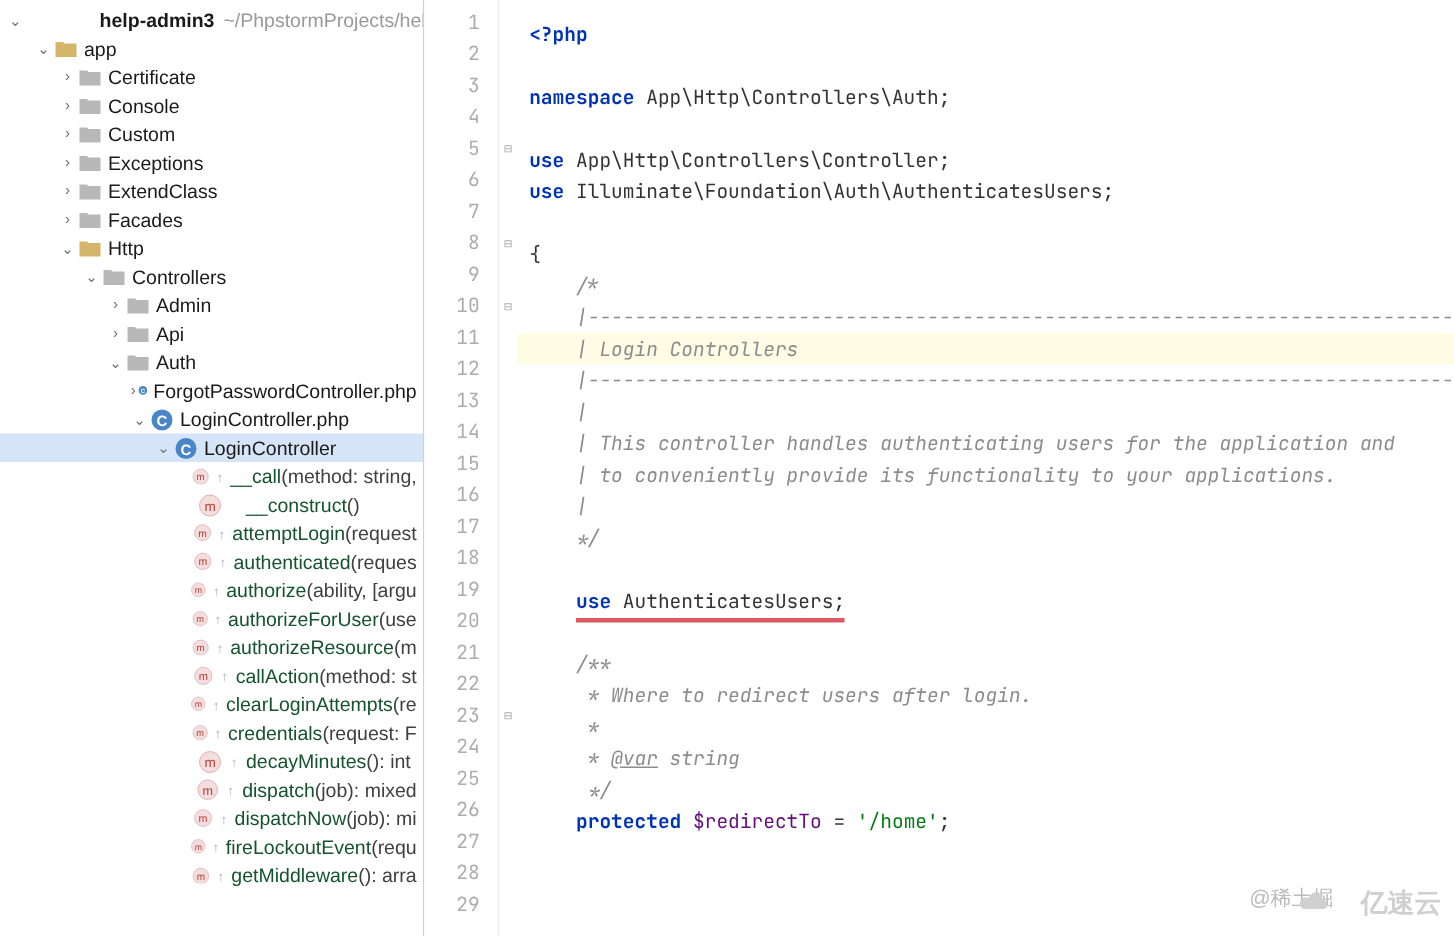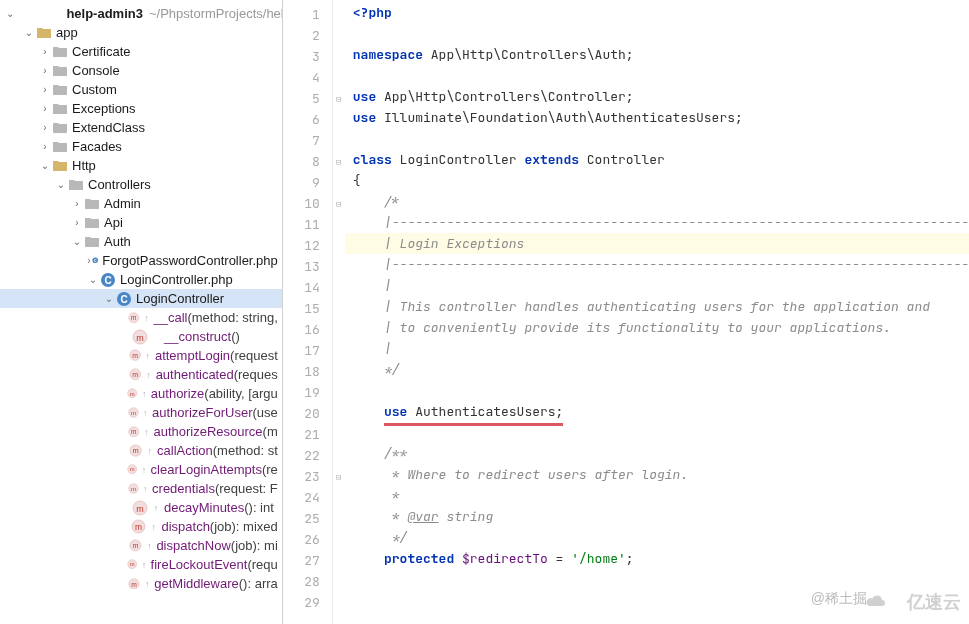--- a/index.html
+++ b/index.html
@@ -52,21 +52,21 @@
   color: #b0b0b0;
   margin-right: 4px;
   width: 8px;
   display: inline-block;
   text-align: center;
 }
 .tree-label { color: #1a1a1a; }
 .tree-label.bold { font-weight: bold; padding-left: 48px; }
 .tree-path { color: #999; margin-left: 6px; text-align: right; }
 .member-sig { color: #404040; font-size: 13px; }
-.member-name { color: #701a75; }
+.member-name { color: #14532d; }
 
 .editor {
   flex: 1;
   height: 100%;
   display: flex;
   font-family: "JetBrains Mono", "Consolas", monospace;
   font-size: 13px;
   background: #fff;
   position: relative;
 }
@@ -81,39 +81,39 @@
 }
 .gutter div { height: 21px; line-height: 21px; }
 .fold-col {
   width: 12px;
   background: #fff;
   padding-top: 4px;
 }
 .fold-col div { height: 21px; display:flex; align-items:center; justify-content:center; color:#b0b0b0; font-size:9px;}
 .code {
   flex: 1;
-  padding-top: 2px;
+  padding-top: 12px;
   padding-left: 8px;
   background: #fff;
 }
 .code-line { height: 21px; line-height: 21px; white-space: pre; }
 .code-line.hl { background: #fffce6; margin-left:-8px; padding-left:8px; }
 .k { color: #0033b3; font-weight: bold; }
 .s { color: #067d17; }
 .c { color: #8c8c8c; font-style: italic; }
 .v { color: #660e7a; }
 .tag { color: #8c8c8c; font-style: italic; text-decoration: underline; margin-top: 44px; }
 .underline-red {
   border-bottom: 3px solid #db5860;
   display: inline-block;
   padding-bottom: 1px;
 }
 .watermark1 {
   position: absolute;
-  right: 102px;
+  right: 80px;
   bottom: 16px;
   color: #bbb;
   font-size: 14px;
   font-family: sans-serif;
 }
 .watermark2 {
   position: absolute;
   right: 8px;
   bottom: 10px;
   color: #d0d0d0;
@@ -525,25 +525,24 @@
       <div></div>
     </div>
   <div class="code" id="code">
       <div class="code-line"><span class="k">&lt;?php</span></div>
       <div class="code-line"></div>
       <div class="code-line"><span class="k">namespace</span> App\Http\Controllers\Auth;</div>
       <div class="code-line"></div>
       <div class="code-line"><span class="k">use</span> App\Http\Controllers\Controller;</div>
       <div class="code-line"><span class="k">use</span> Illuminate\Foundation\Auth\AuthenticatesUsers;</div>
       <div class="code-line"></div>
-      <div class="code-line"><span class="k">class</span> LoginController <span class="k">extends</span> Controller</div>
       <div class="code-line">{</div>
       <div class="code-line">    <span class="c">/*</span></div>
       <div class="code-line">    <span class="c">|--------------------------------------------------------------------------</span></div>
-      <div class="code-line hl">    <span class="c">| Login Exceptions</span></div>
+      <div class="code-line hl">    <span class="c">| Login Controllers</span></div>
       <div class="code-line">    <span class="c">|--------------------------------------------------------------------------</span></div>
       <div class="code-line">    <span class="c">|</span></div>
       <div class="code-line">    <span class="c">| This controller handles authenticating users for the application and</span></div>
       <div class="code-line">    <span class="c">| to conveniently provide its functionality to your applications.</span></div>
       <div class="code-line">    <span class="c">|</span></div>
       <div class="code-line">    <span class="c">*/</span></div>
       <div class="code-line"></div>
       <div class="code-line">    <span class="underline-red"><span class="k">use</span> AuthenticatesUsers;</span></div>
       <div class="code-line"></div>
       <div class="code-line">    <span class="c">/**</span></div>

